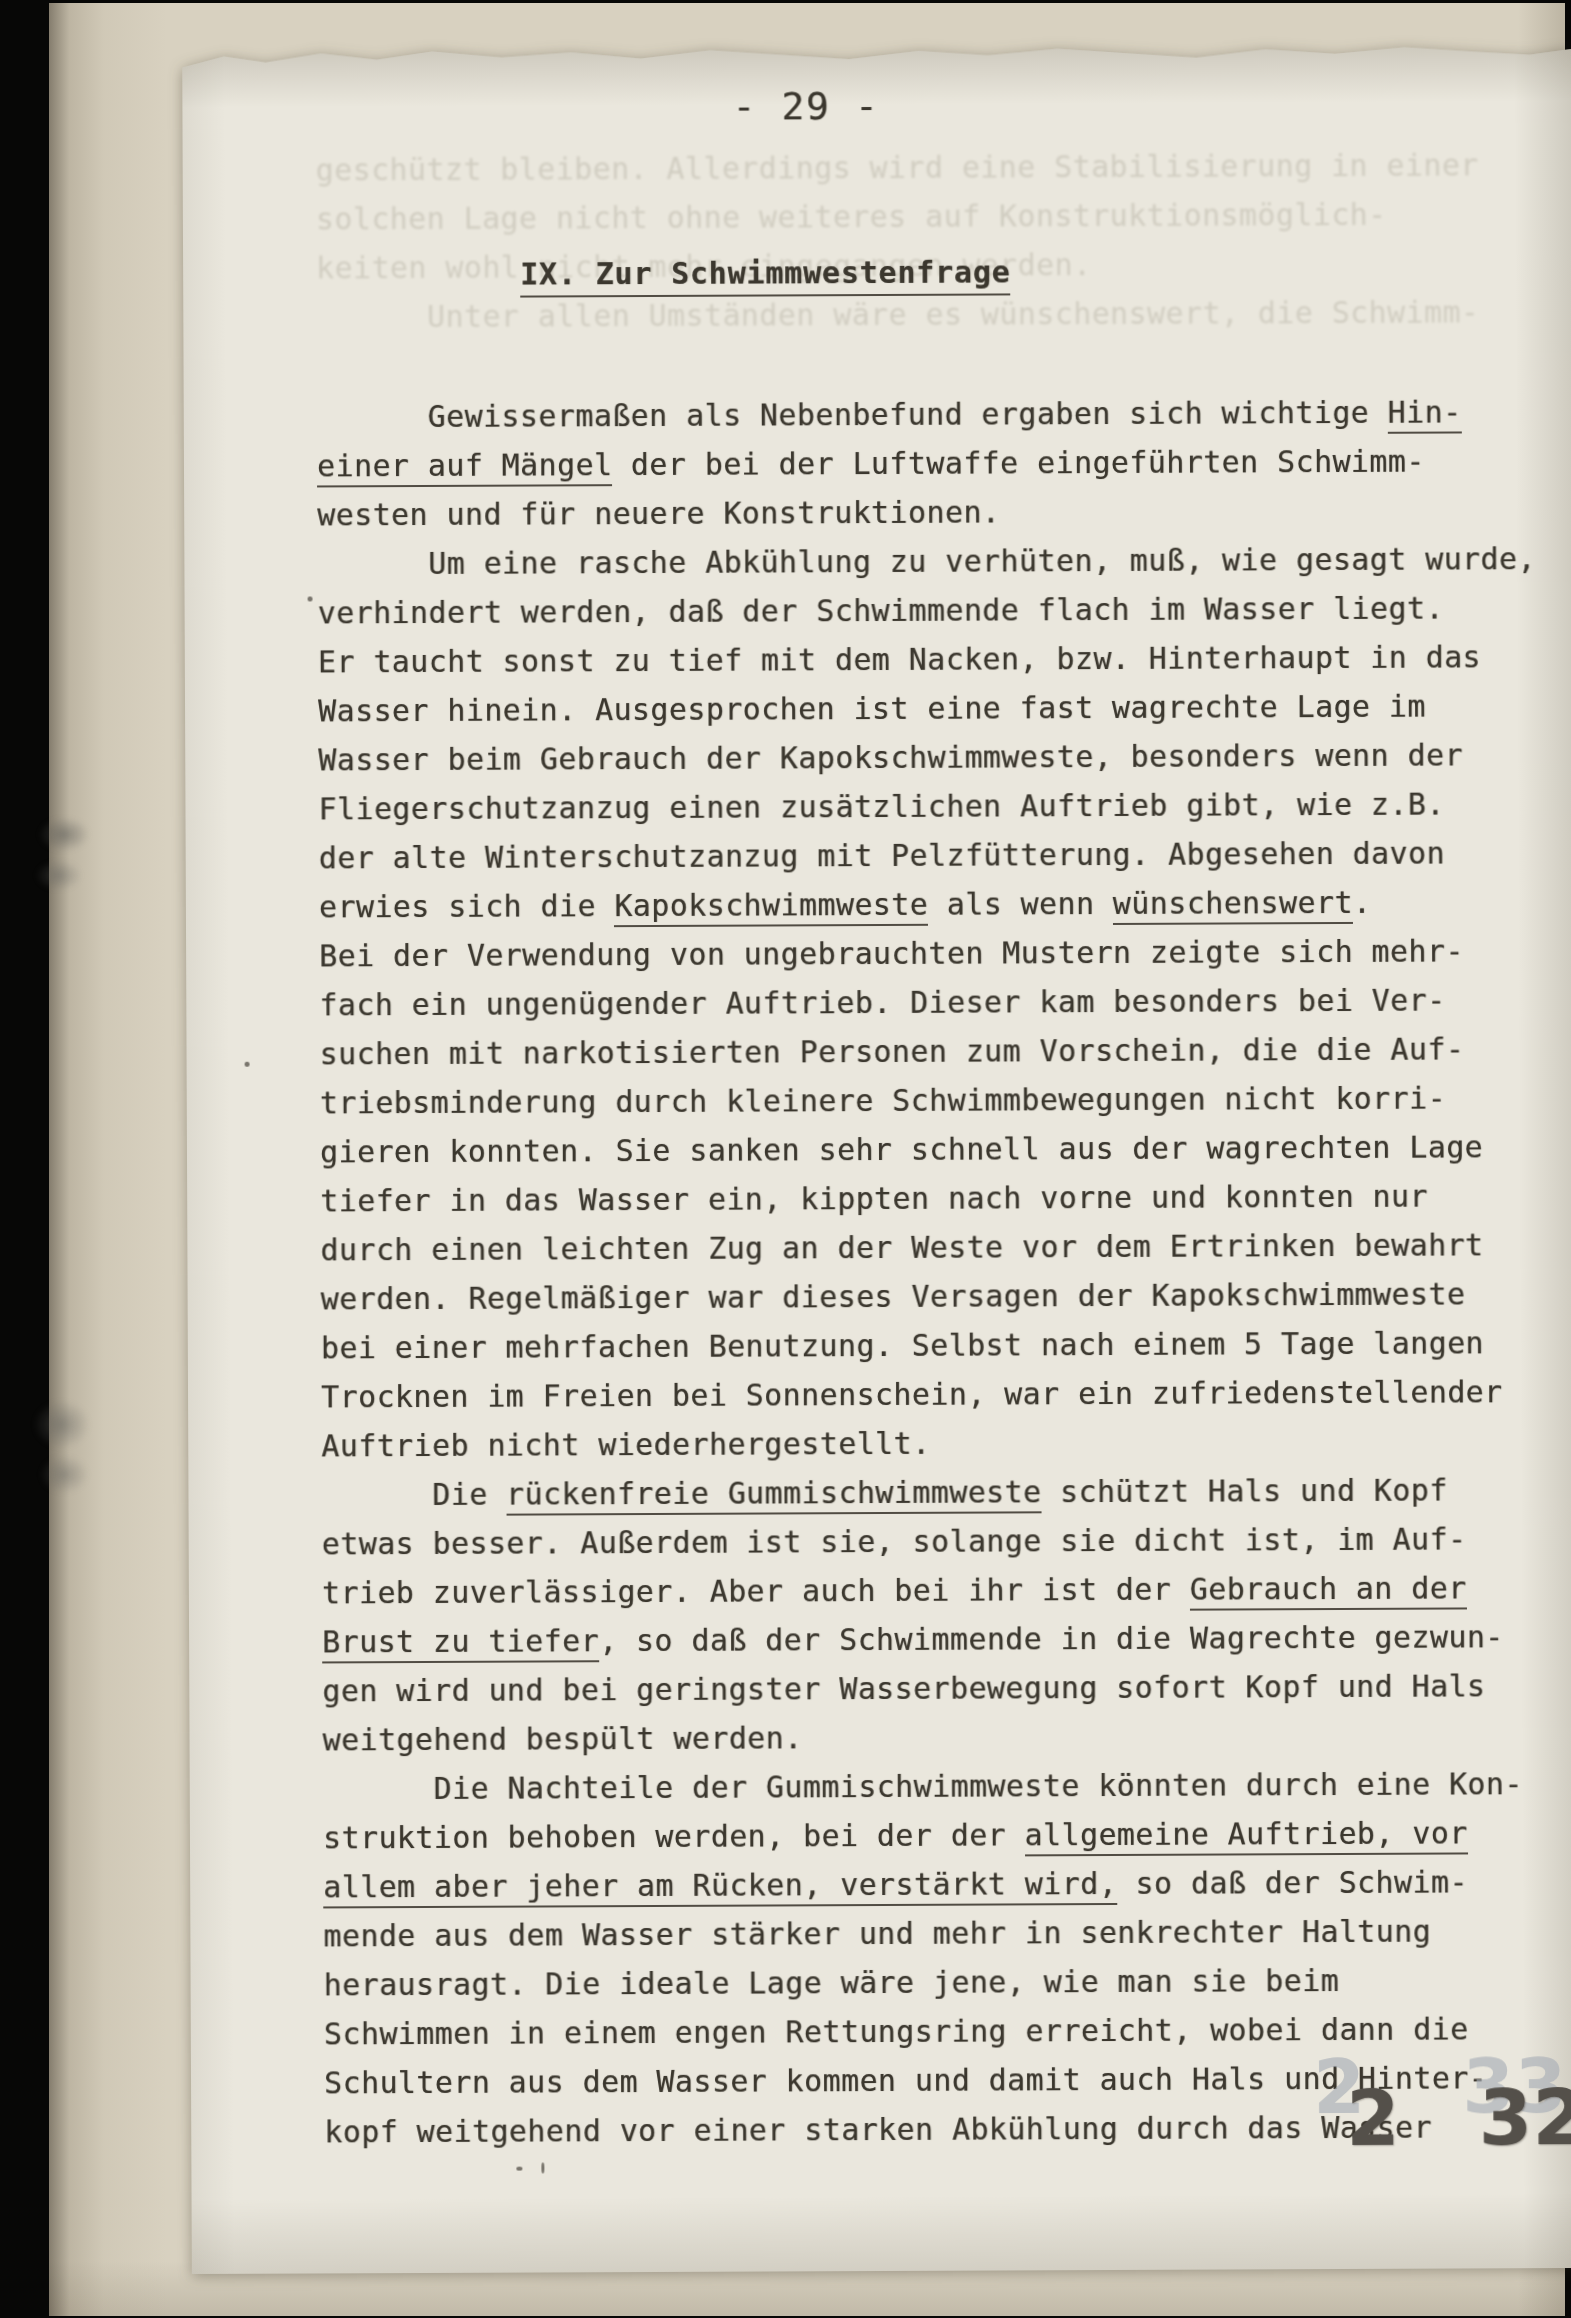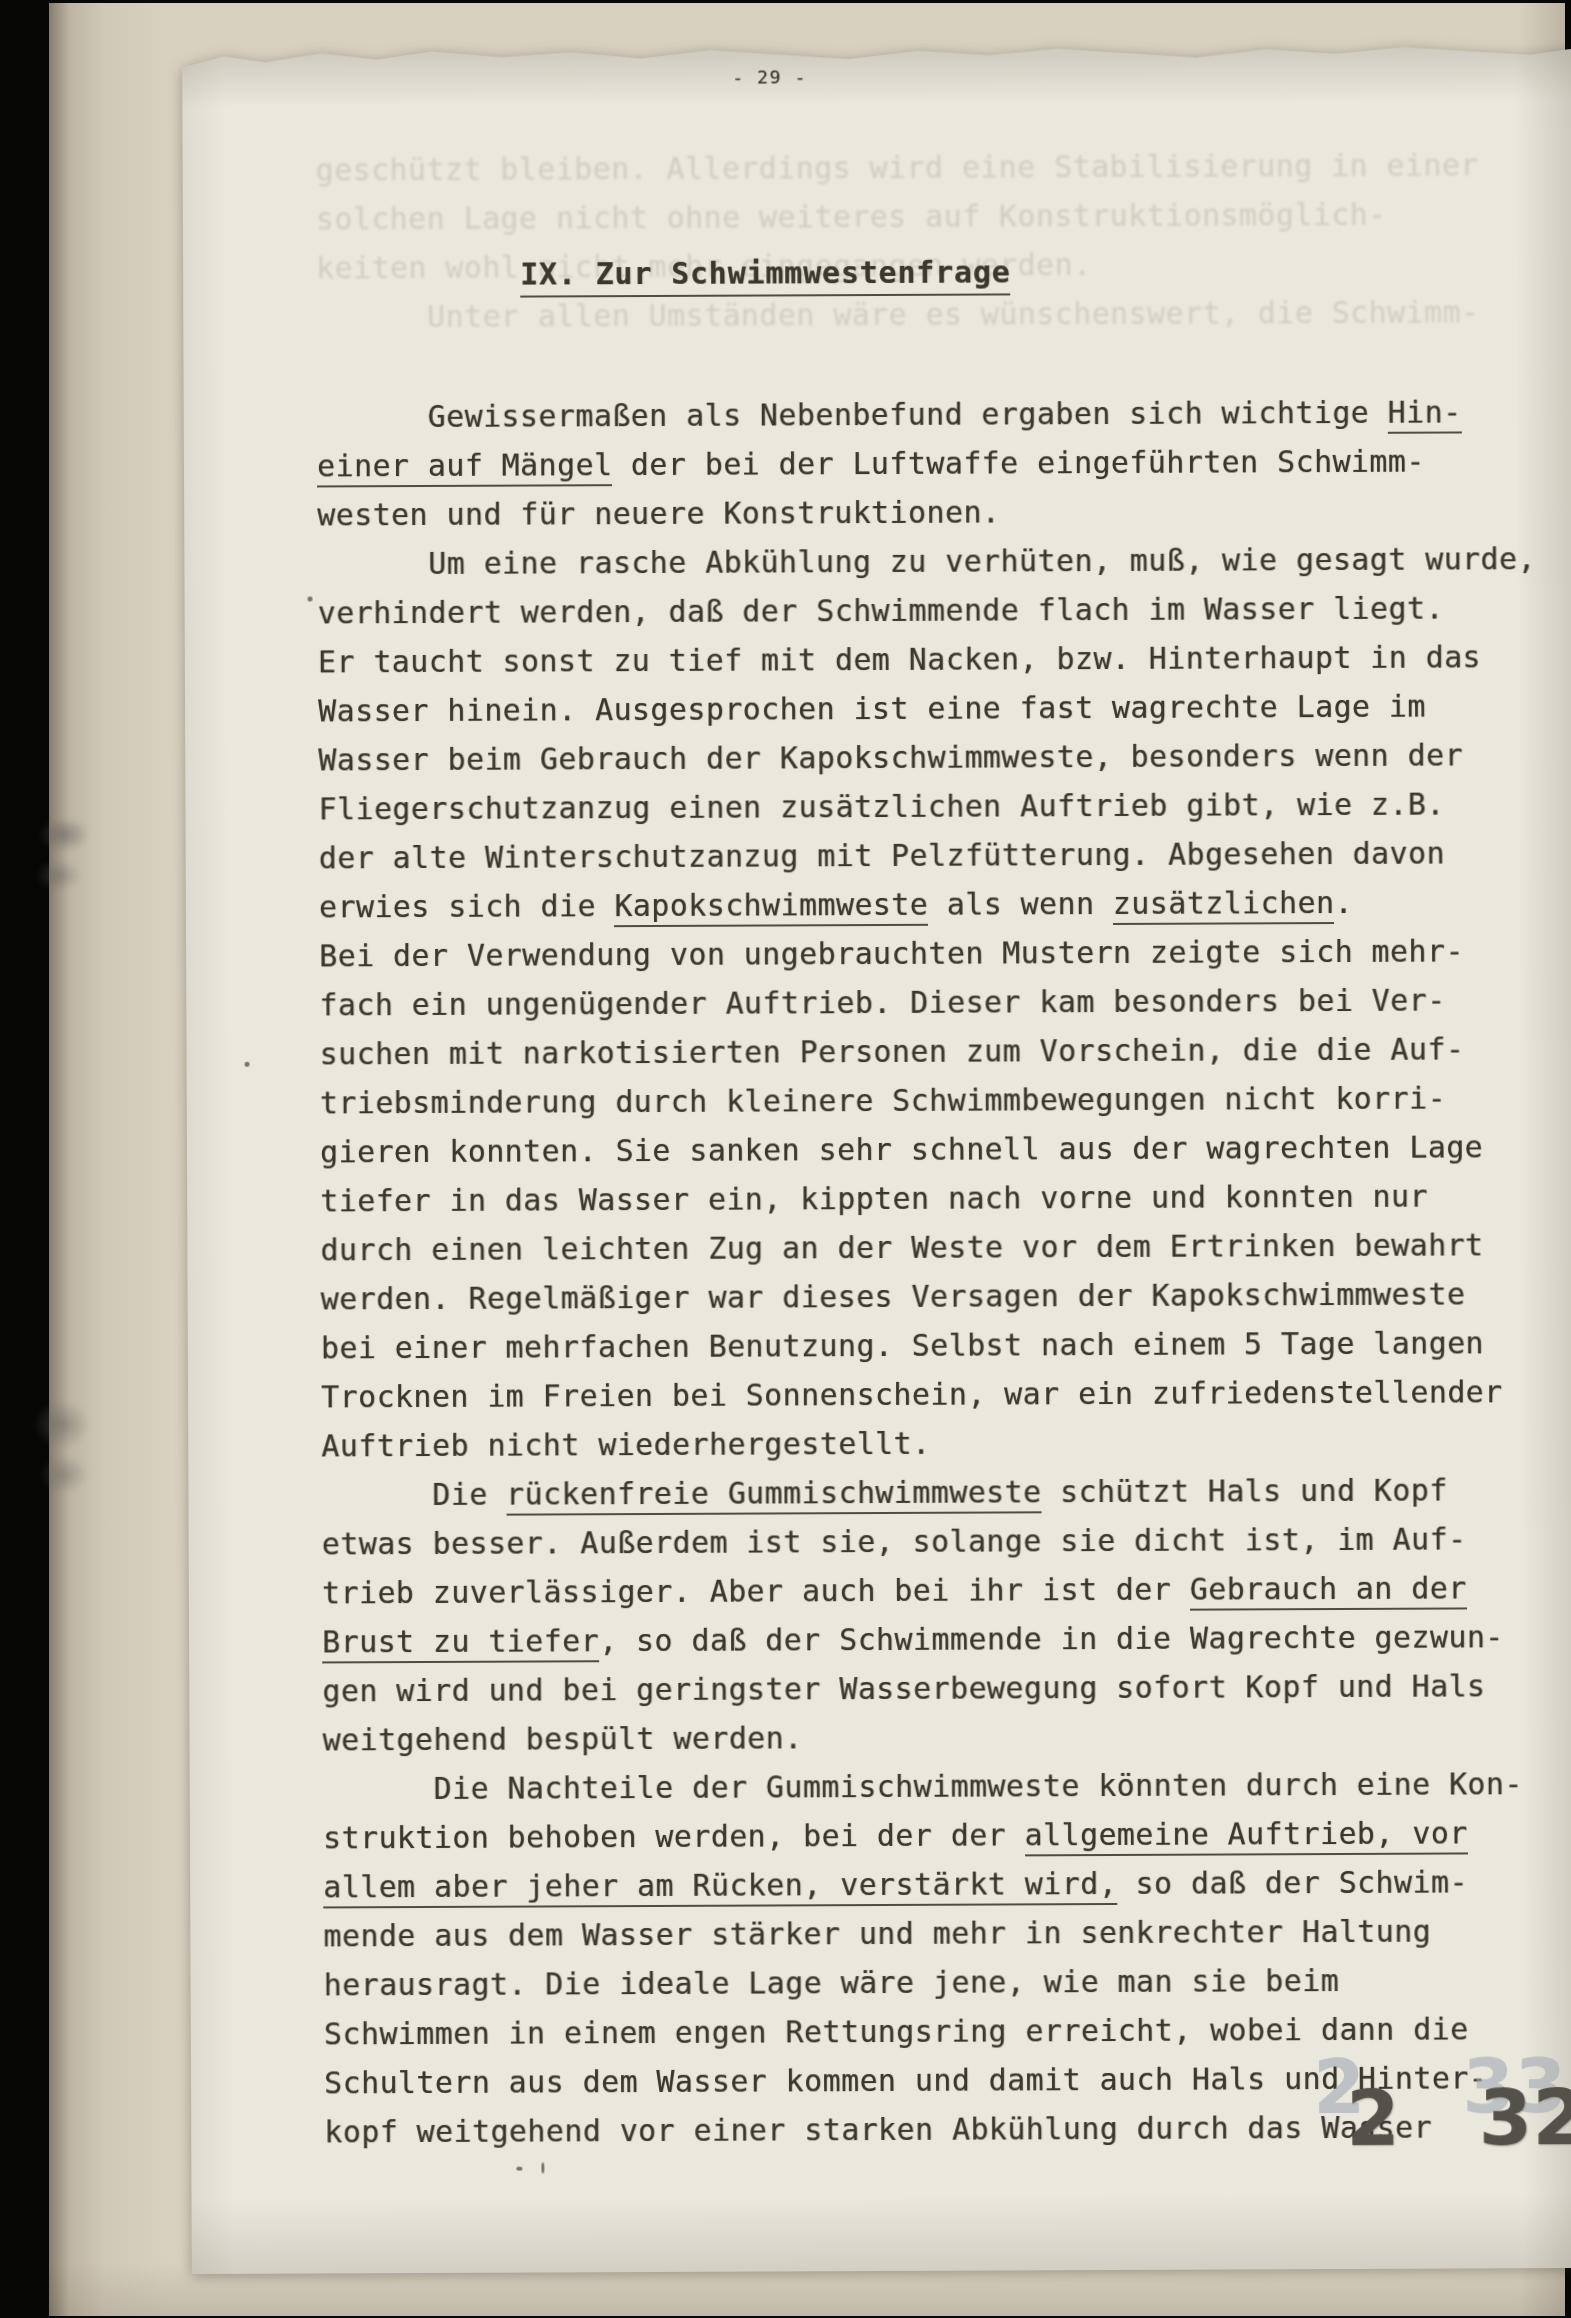--- a/index.html
+++ b/index.html
@@ -42,22 +42,22 @@
     height:49px;line-height:49px;white-space:pre;
     font-size:30px;letter-spacing:0.4px;
   }
   .body-text{
     position:absolute;left:133px;top:346px;width:1210px;
     color:#3b372e;
     text-shadow:0.5px 0.5px 0.8px rgba(59,55,46,.55);
   }
   .u{border-bottom:2.4px solid rgba(59,55,46,.88);padding-bottom:1.6px;}
   .pagenum{
-    position:absolute;left:550px;top:22px;
-    font-size:18px;color:#3b372e;letter-spacing:1.6px;
+    position:absolute;left:550px;top:40px;
+    font-size:38px;color:#3b372e;letter-spacing:1.6px;
     text-shadow:0.5px 0.5px 0.8px rgba(59,55,46,.5);
   }
   .heading{
     position:absolute;left:337px;top:211px;margin:0;
     font-size:30px;font-weight:bold;letter-spacing:0.8px;color:#3b372e;
     border-bottom:2.4px solid rgba(59,55,46,.88);padding-bottom:3.9px;
     text-shadow:0.5px 0.5px 0.8px rgba(59,55,46,.55);
     font-family:"DejaVu Sans Mono",monospace;
   }
   
@@ -120,21 +120,21 @@
             <div class="line"><span>westen und für neuere Konstruktionen.</span></div>
           </div>
           <div class="para">
             <div class="line"><span>      Um eine rasche Abkühlung zu verhüten, muß, wie gesagt wurde,</span></div>
             <div class="line"><span>verhindert werden, daß der Schwimmende flach im Wasser liegt.</span></div>
             <div class="line"><span>Er taucht sonst zu tief mit dem Nacken, bzw. Hinterhaupt in das</span></div>
             <div class="line"><span>Wasser hinein. Ausgesprochen ist eine fast wagrechte Lage im</span></div>
             <div class="line"><span>Wasser beim Gebrauch der Kapokschwimmweste, besonders wenn der</span></div>
             <div class="line"><span>Fliegerschutzanzug einen zusätzlichen Auftrieb gibt, wie z.B.</span></div>
             <div class="line"><span>der alte Winterschutzanzug mit Pelzfütterung. Abgesehen davon</span></div>
-            <div class="line"><span>erwies sich die </span><span class="u">Kapokschwimmweste</span><span> als wenn </span><span class="u">zusätzlichen</span><span>.</span></div>
+            <div class="line"><span>erwies sich die </span><span class="u">Kapokschwimmweste</span><span> als wenn </span><span class="u">wünschenswert</span><span>.</span></div>
             <div class="line"><span>Bei der Verwendung von ungebrauchten Mustern zeigte sich mehr-</span></div>
             <div class="line"><span>fach ein ungenügender Auftrieb. Dieser kam besonders bei Ver-</span></div>
             <div class="line"><span>suchen mit narkotisierten Personen zum Vorschein, die die Auf-</span></div>
             <div class="line"><span>triebsminderung durch kleinere Schwimmbewegungen nicht korri-</span></div>
             <div class="line"><span>gieren konnten. Sie sanken sehr schnell aus der wagrechten Lage</span></div>
             <div class="line"><span>tiefer in das Wasser ein, kippten nach vorne und konnten nur</span></div>
             <div class="line"><span>durch einen leichten Zug an der Weste vor dem Ertrinken bewahrt</span></div>
             <div class="line"><span>werden. Regelmäßiger war dieses Versagen der Kapokschwimmweste</span></div>
             <div class="line"><span>bei einer mehrfachen Benutzung. Selbst nach einem 5 Tage langen</span></div>
             <div class="line"><span>Trocknen im Freien bei Sonnenschein, war ein zufriedenstellender</span></div>

